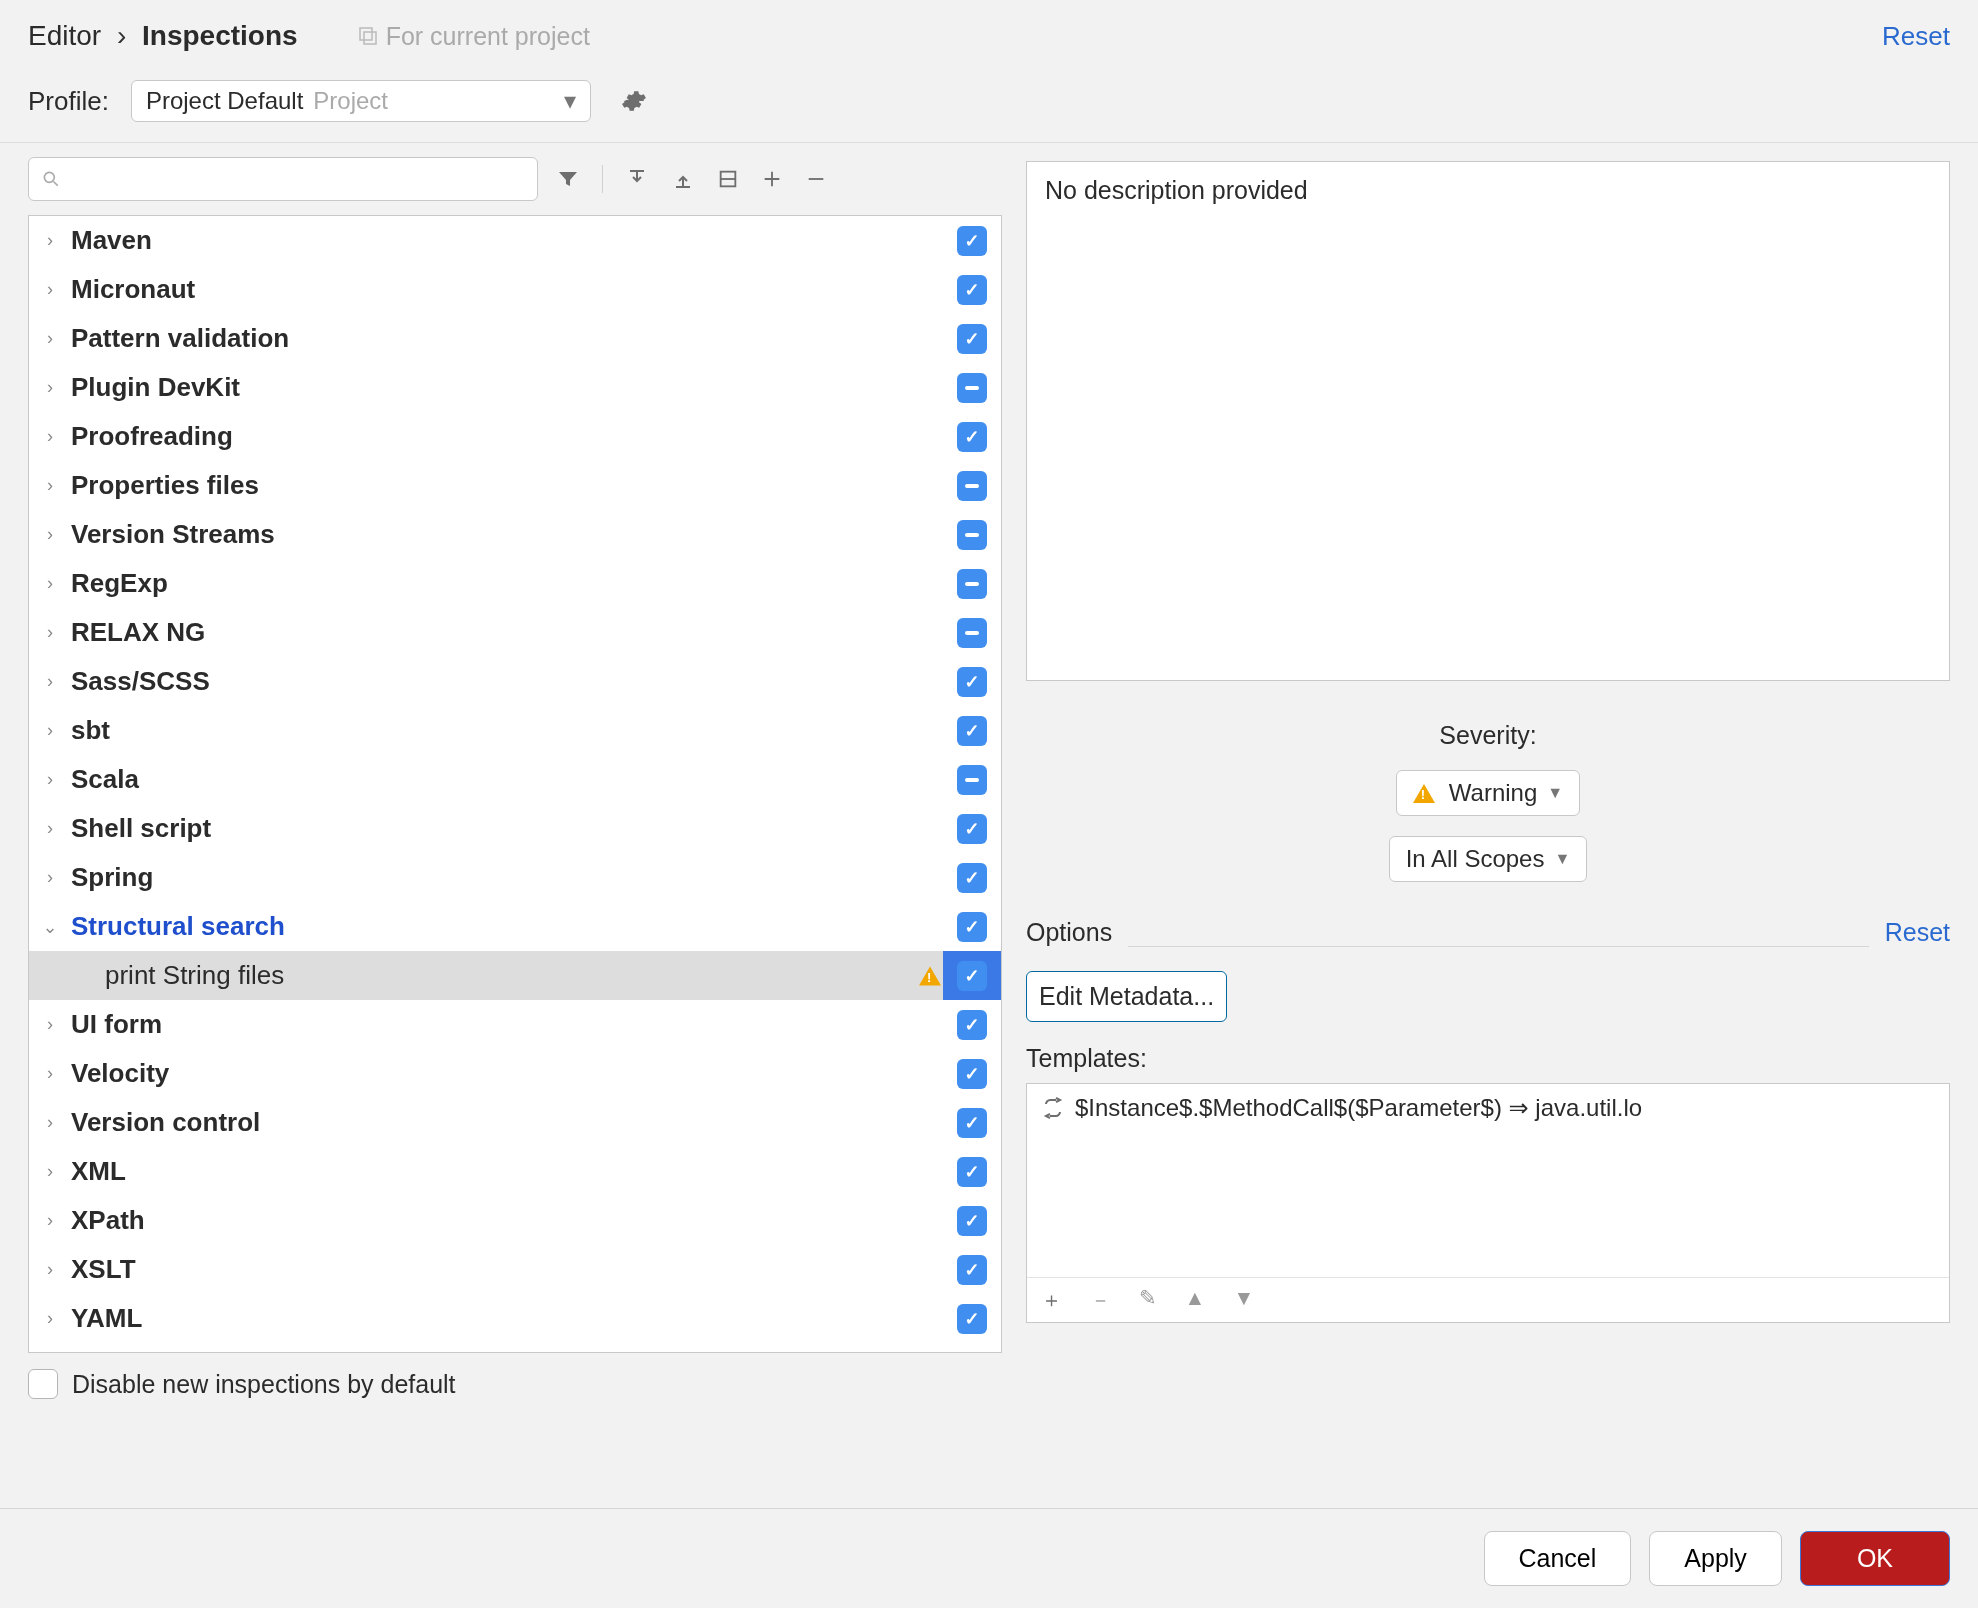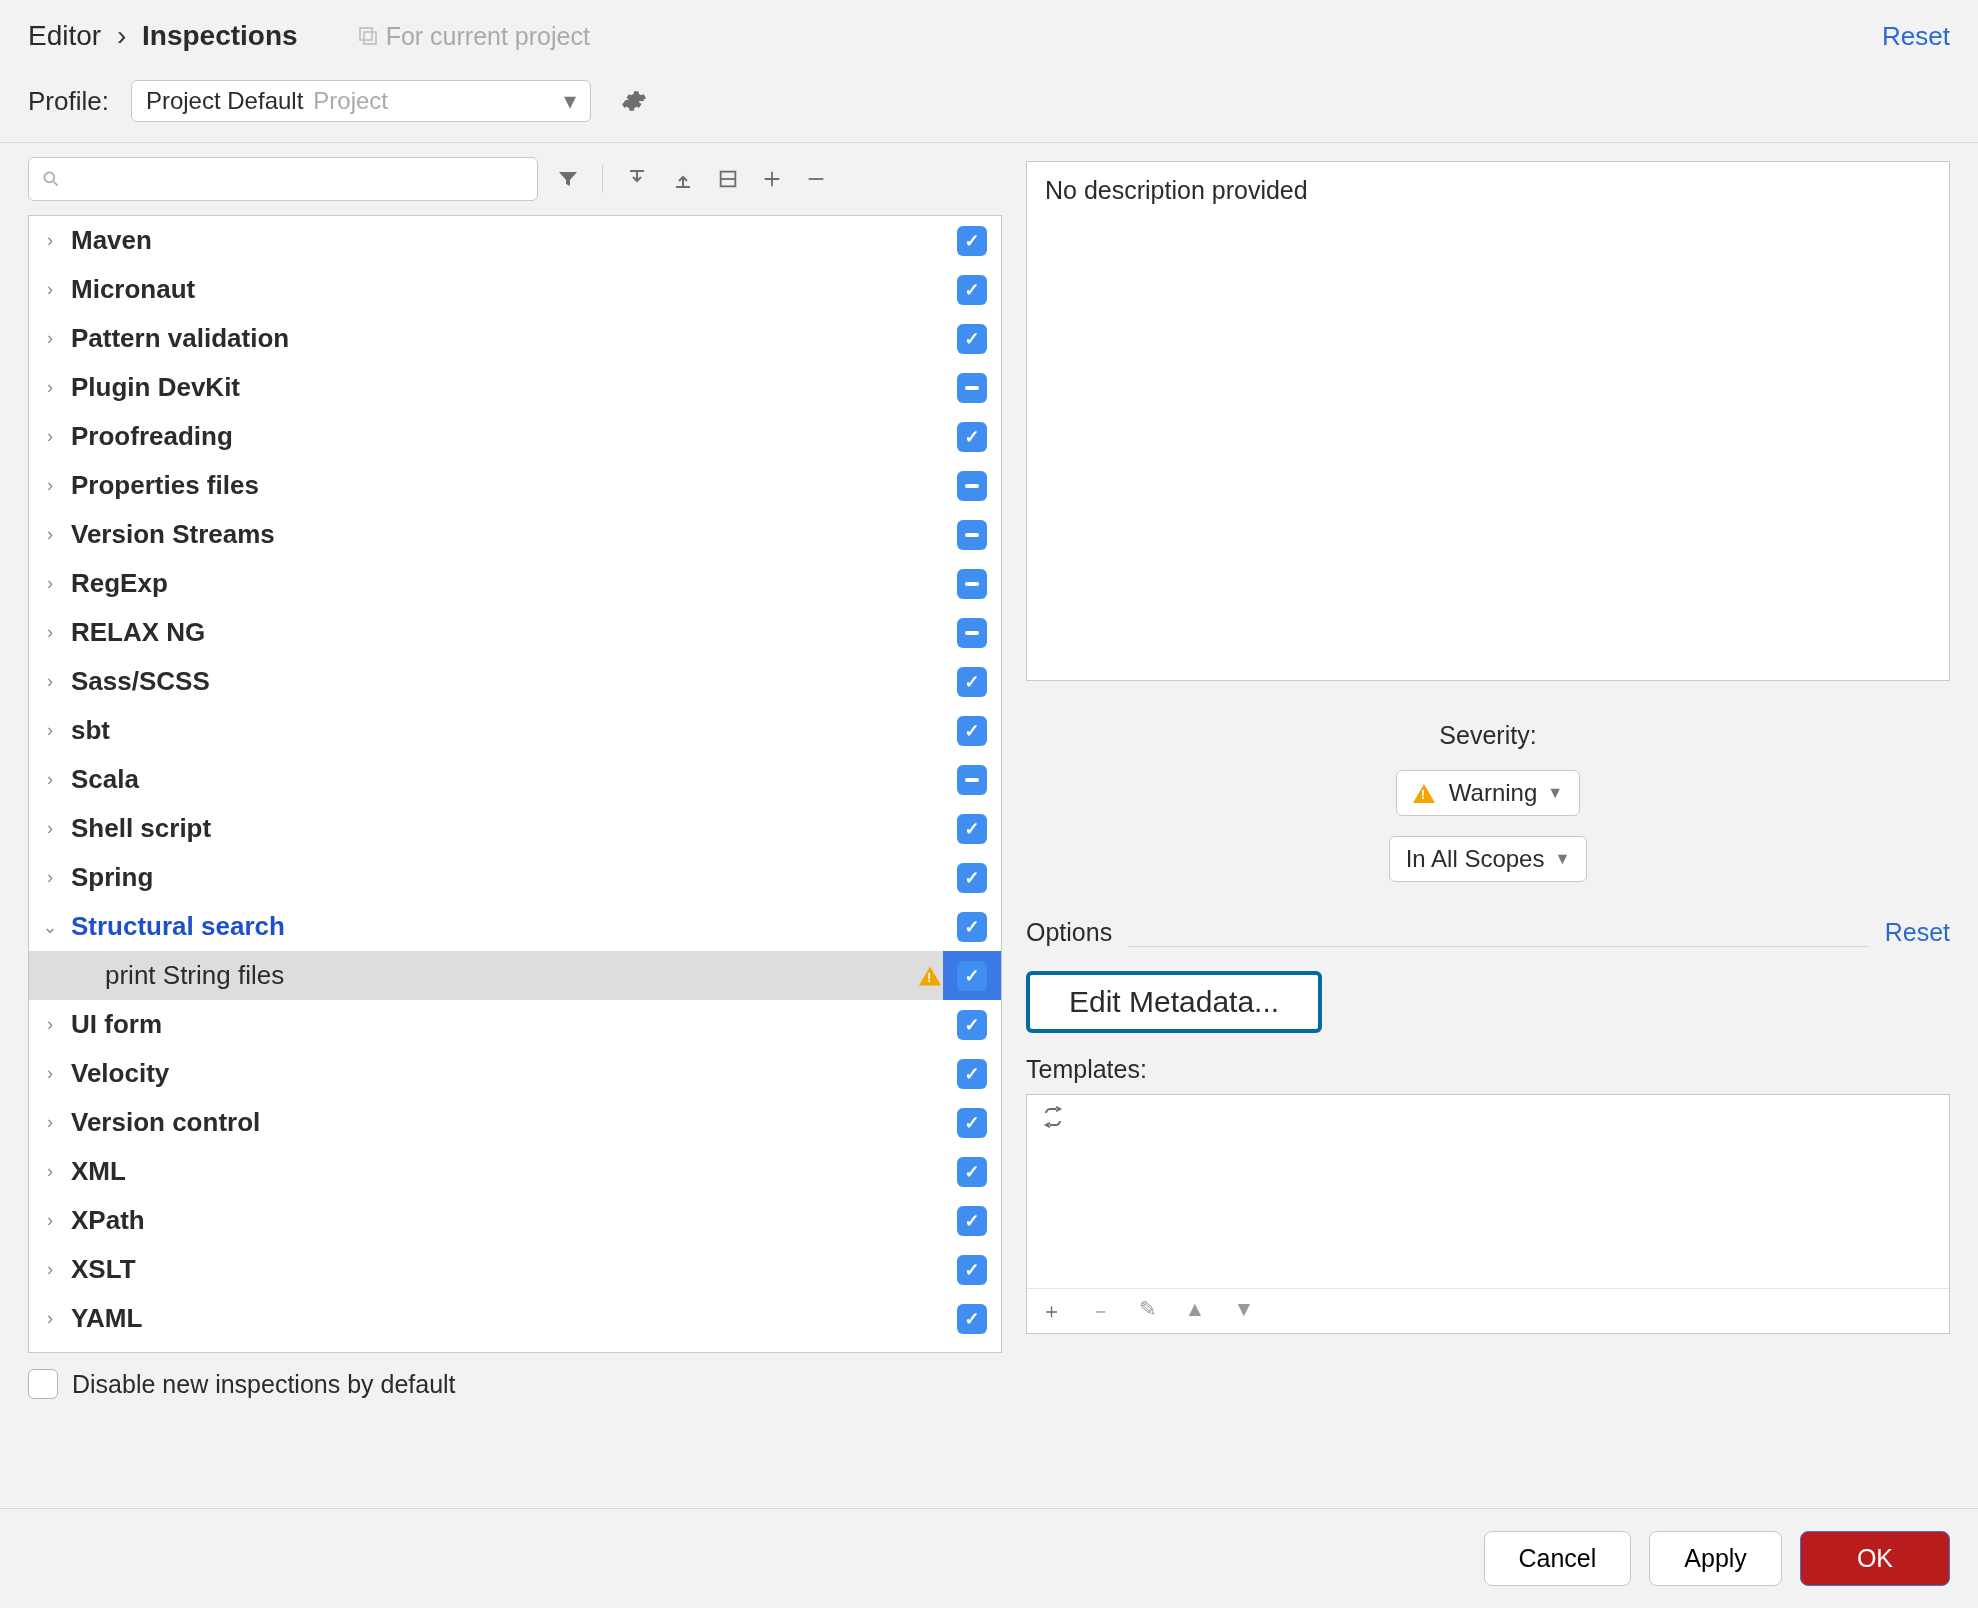--- a/index.html
+++ b/index.html
@@ -138,23 +138,23 @@
 .sev-select .warn-tri { margin-right: 4px; }
 .caret-down { color: #777; font-size: 16px; }
 
 .options-row { display: flex; align-items: flex-end; margin-top: 36px; }
 .options-row .opt-label { font-size: 25px; }
 .options-row .line { flex: 1; height: 1px; background: #d6d6d6; margin: 0 16px; }
 .options-row .reset-opt { color: #2a6ad0; font-size: 25px; cursor: pointer; }
 
 .edit-meta {
   display: inline-flex; align-items: center;
-  border: 4px solid #0369a1; background: #fff;
-  border-radius: 6px; padding: 10px 39px;
-  font-size: 30px; margin-top: 24px;
+  border: 1px solid #0369a1; background: #fff;
+  border-radius: 6px; padding: 10px 12px;
+  font-size: 25px; margin-top: 24px;
 }
 
 .templates-label { font-size: 25px; margin-top: 22px; margin-bottom: 10px; }
 .templates-box {
   border: 1px solid #c8c8c8;
   background: #fff;
   height: 240px;
   display: flex;
   flex-direction: column;
 }
@@ -492,20 +492,21 @@
     <div class="edit-meta" data-interactable="true">
       <span data-interactable="false">Edit Metadata...</span>
     </div>
 
     <div class="templates-label" data-interactable="false">Templates:</div>
     <div class="templates-box" data-interactable="false">
       <div class="row" data-interactable="true">
         <svg data-interactable="false" width="24" height="24" viewBox="0 0 24 24">
             <path fill="none" stroke="#6e6e6e" stroke-width="2" d="M5 8c0-2 2-4 4-4h6M19 16c0 2-2 4-4 4H9M15 2l4 2-4 2M9 22l-4-2 4-2"></path>
           </svg>
+        <span data-interactable="false">$Instance$.$MethodCall$($Parameter$) ⇒ java.util.lo</span>
       </div>
       <div class="footer" data-interactable="false">
         <span data-interactable="true" style="color:#6e6e6e;">＋</span>
         <span data-interactable="true">－</span>
         <span data-interactable="true">✎</span>
         <span data-interactable="true">▲</span>
         <span data-interactable="true">▼</span>
       </div>
     </div>
   </div>

